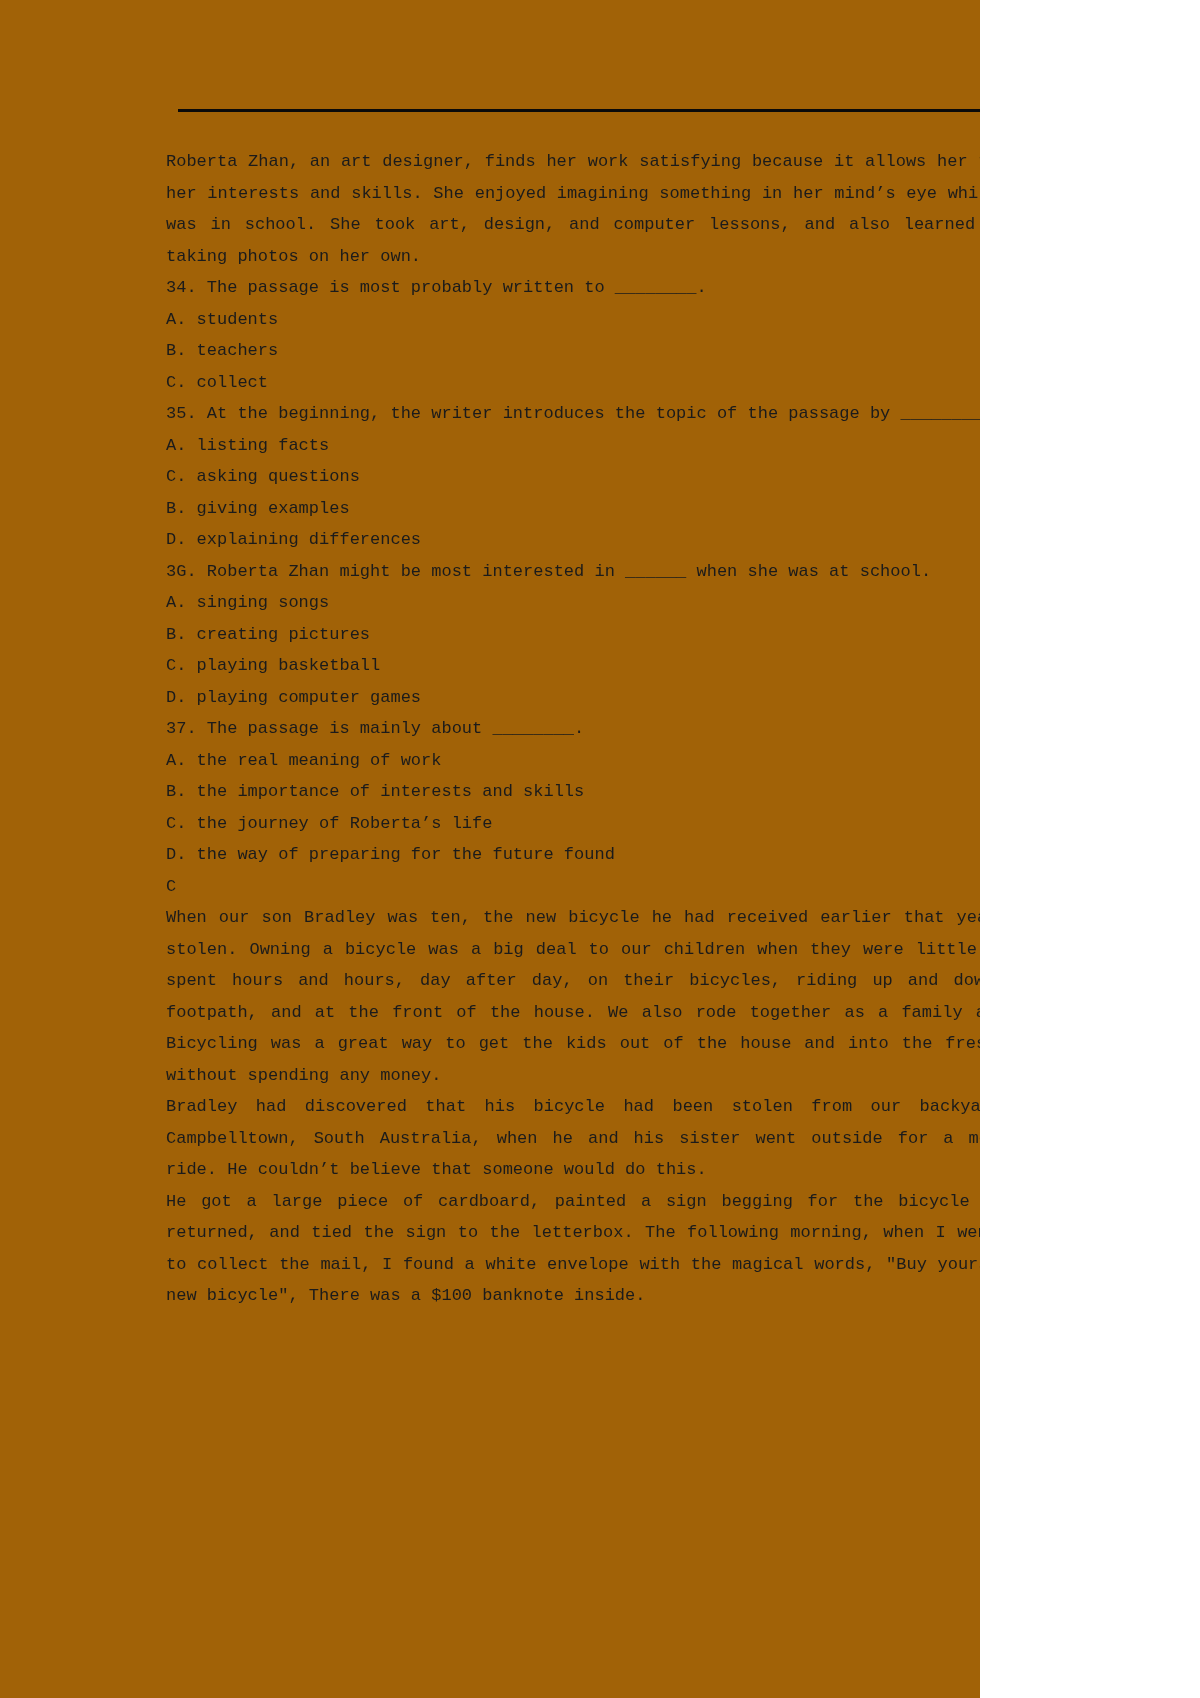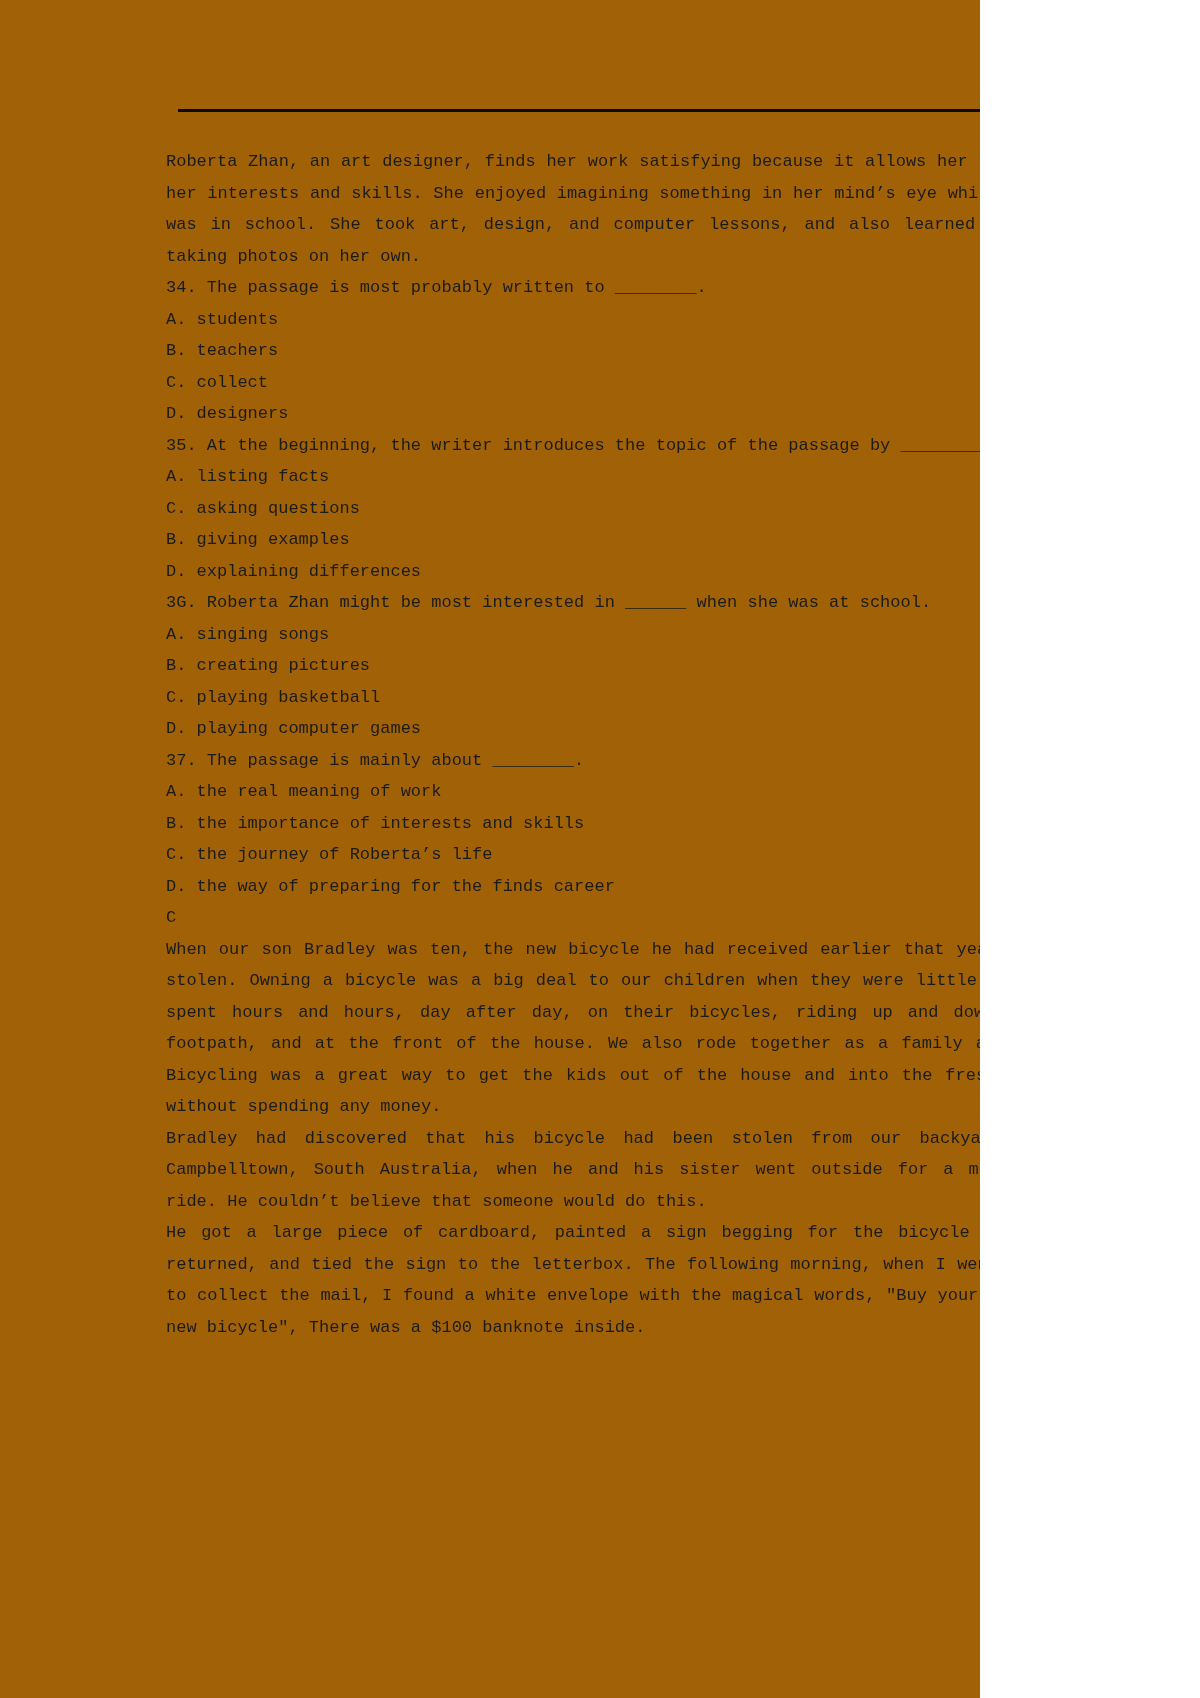--- a/index.html
+++ b/index.html
@@ -60,21 +60,20 @@
 
   <div class="content">
 
     <p class="para">Roberta Zhan, an art designer, finds her work satisfying because it allows her to use her interests and skills. She enjoyed imagining something in her mind’s eye while she was in school. She took art, design, and computer lessons, and also learned about taking photos on her own.</p>
 
     <div>
       <div class="line">34. The passage is most probably written to ________.</div>
       <div class="line">A. students</div>
       <div class="line">B. teachers</div>
       <div class="line">C. collect</div>
-      <div class="line">D. designers</div>
     </div>
 
     <div>
       <div class="line">35. At the beginning, the writer introduces the topic of the passage by ________.</div>
       <div class="line">A. listing facts</div>
       <div class="line">C. asking questions</div>
       <div class="line">B. giving examples</div>
       <div class="line">D. explaining differences</div>
     </div>
 
@@ -84,21 +83,21 @@
       <div class="line">B. creating pictures</div>
       <div class="line">C. playing basketball</div>
       <div class="line">D. playing computer games</div>
     </div>
 
     <div>
       <div class="line">37. The passage is mainly about ________.</div>
       <div class="line">A. the real meaning of work</div>
       <div class="line">B. the importance of interests and skills</div>
       <div class="line">C. the journey of Roberta’s life</div>
-      <div class="line">D. the way of preparing for the finds career</div>
+      <div class="line">D. the way of preparing for the future found</div>
     </div>
 
     <div class="line">C</div>
 
     <p class="para">When our son Bradley was ten, the new bicycle he had received earlier that year was stolen. Owning a bicycle was a big deal to our children when they were little. They spent hours and hours, day after day, on their bicycles, riding up and down the footpath, and at the front of the house. We also rode together as a family a lot. Bicycling was a great way to get the kids out of the house and into the fresh air without spending any money.</p>
     <p class="para">Bradley had discovered that his bicycle had been stolen from our backyard in Campbelltown, South Australia, when he and his sister went outside for a morning ride. He couldn’t believe that someone would do this.</p>
     <p class="para">He got a large piece of cardboard, painted a sign begging for the bicycle to be returned, and tied the sign to the letterbox. The following morning, when I went out to collect the mail, I found a white envelope with the magical words, ″Buy yourself a new bicycle″, There was a $100 banknote inside.</p>
 
   </div>
 

